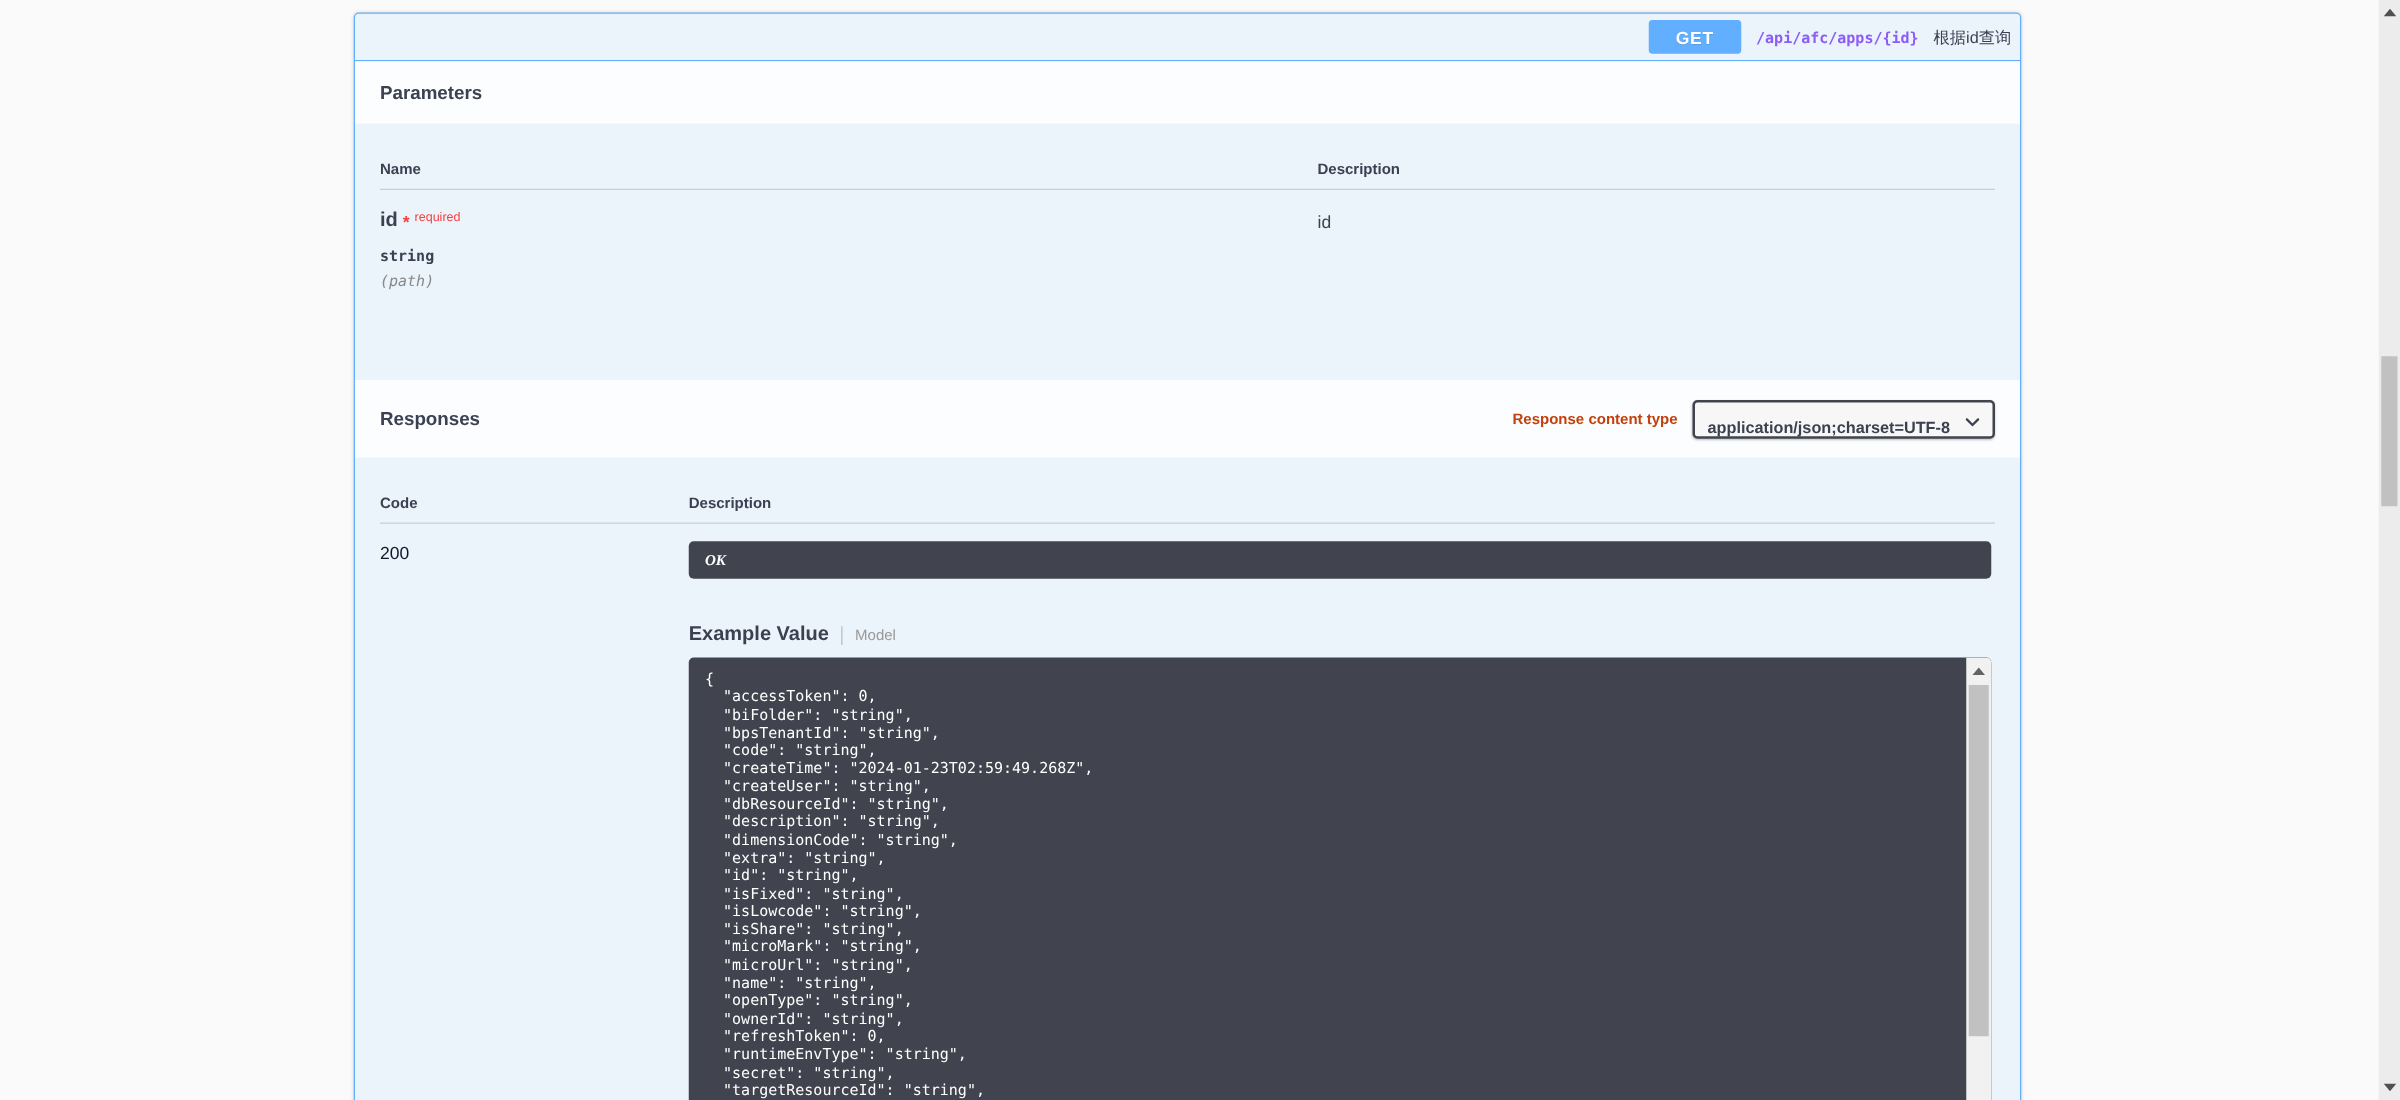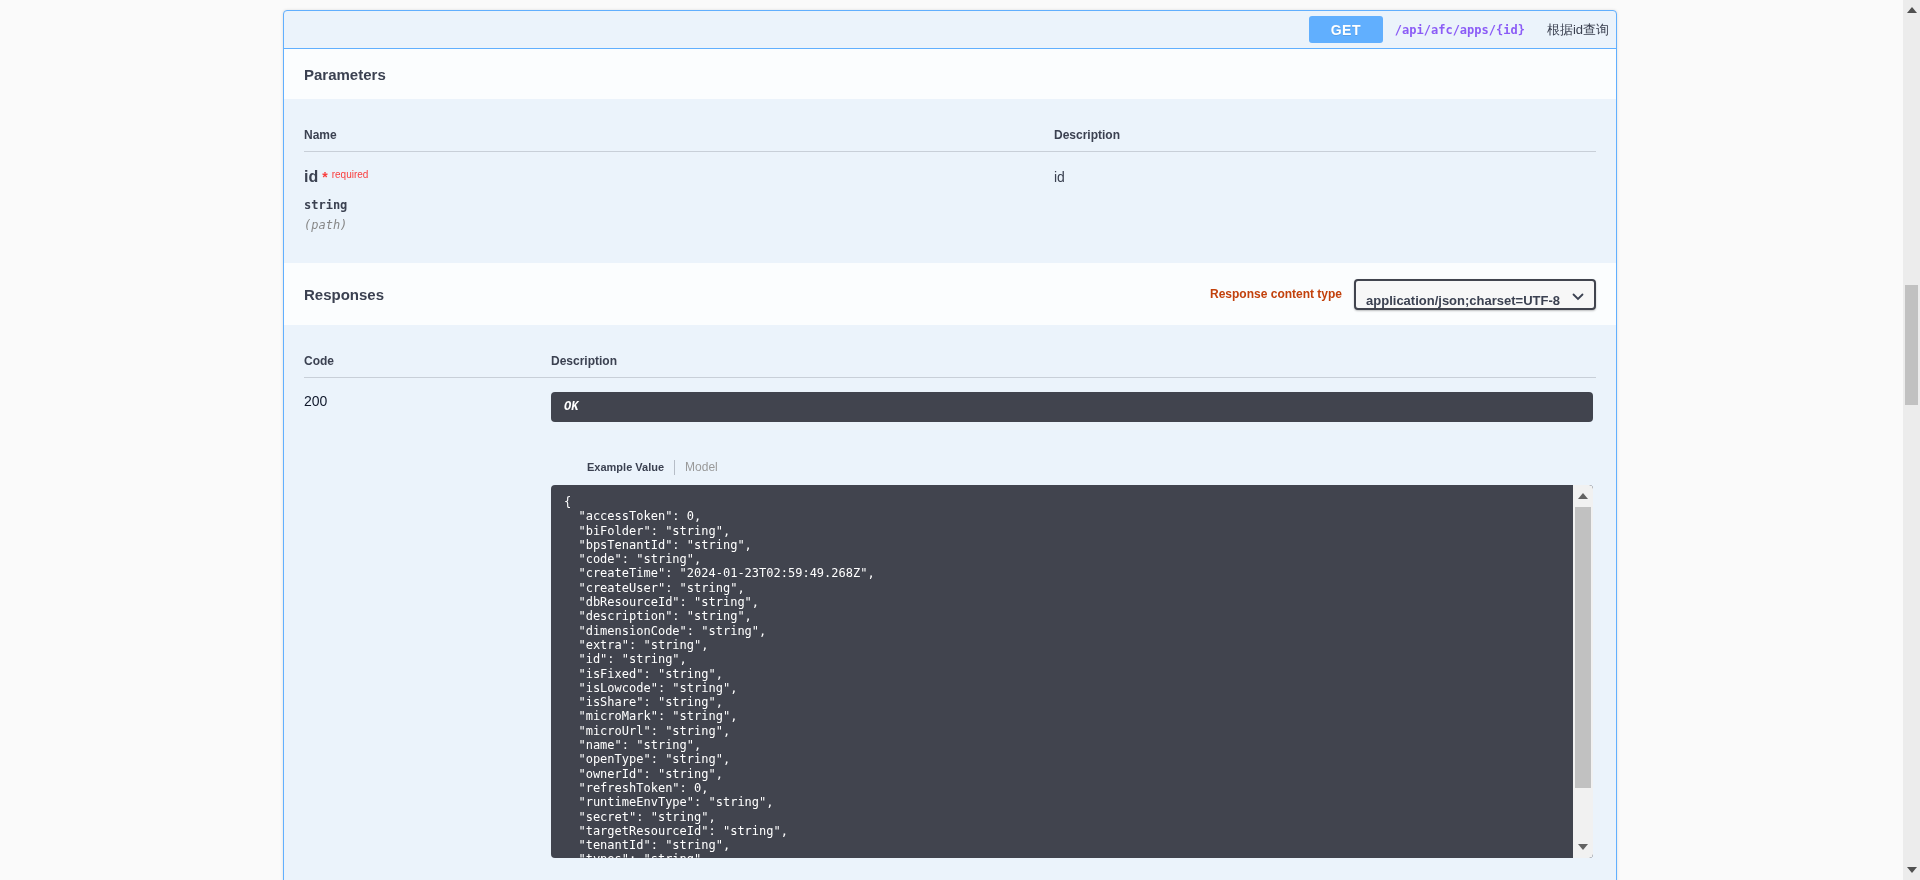--- a/index.html
+++ b/index.html
@@ -41,21 +41,21 @@
     text-shadow: 0 1px 0 rgba(0,0,0,.1);
   }
   .opblock-path {
     margin-left: 12px;
     font-family: "DejaVu Sans Mono", "Liberation Mono", monospace;
     font-size: 12px; font-weight: 600;
     color: #8b5cf6;
     text-decoration: none;
   }
   .opblock-summary-desc {
-    margin-left: 22px;
+    margin-left: 12px;
     font-size: 13px;
     color: #3b4151;
   }
 
   
   .section-header {
     background: rgba(255,255,255,.8);
     display: flex; align-items: center; justify-content: space-between;
     padding: 0 20px;
   }
@@ -86,21 +86,21 @@
   .tbl-head .th {
     font-size: 12px; font-weight: 700; color: #3b4151;
     padding: 29px 0 9px 0;
   }
   .tbl-row { display: flex; }
 
   
   .p-col-name { width: 750px; }
   .p-col-desc { width: 539px; }
 
-  .param-cell { padding-top: 15px; padding-bottom: 31px; }
+  .param-cell { padding-top: 15px; padding-bottom: 72px; }
   .param-name-line { line-height: 20px; }
   .param-name { font-size: 16px; font-weight: 600; color: #3b4151; }
   .param-star { color: #f93e3e; font-size: 14px; font-weight: 700; margin-left: 4px; vertical-align: top; }
   .param-required { color: #f93e3e; font-size: 10px; margin-left: 4px; position: relative; top: -4px; }
   .param-type {
     font-family: "DejaVu Sans Mono", "Liberation Mono", monospace;
     font-size: 12px; font-weight: 600; color: #3b4151;
     margin-top: 9px; line-height: 14px;
   }
   .param-in {
@@ -116,27 +116,27 @@
   .response-code { font-size: 14px; color: #0f172a; padding-top: 15px; }
 
   .ok-bar {
     margin-top: 14px;
     height: 30px;
     background: #41444e;
     border-radius: 4px;
     display: flex; align-items: center;
     padding-left: 13px;
     color: #fff;
-    font-family: Liberation Mono, monospace;
+    font-family: Liberation Serif, serif;
     font-size: 12px; font-weight: 700; font-style: italic;
   }
 
   
   .model-tabs { display: flex; align-items: center; margin-top: 37px; height: 16px; }
-  .tab-example { font-size: 11px; font-weight: 700; color: #3b4151; cursor: pointer; margin-left: 36px; }
+  .tab-example { font-size: 16px; font-weight: 700; color: #3b4151; cursor: pointer; }
   .tab-sep { width: 1px; height: 15px; background: rgba(59,65,81,.3); margin: 0 10px; }
   .tab-model { font-size: 12px; font-weight: 400; color: #999; cursor: pointer; }
 
   
   .code-block {
     position: relative;
     margin-top: 10px;
     width: 1042px; height: 373px;
     background: #41444e;
     border-radius: 4px;

